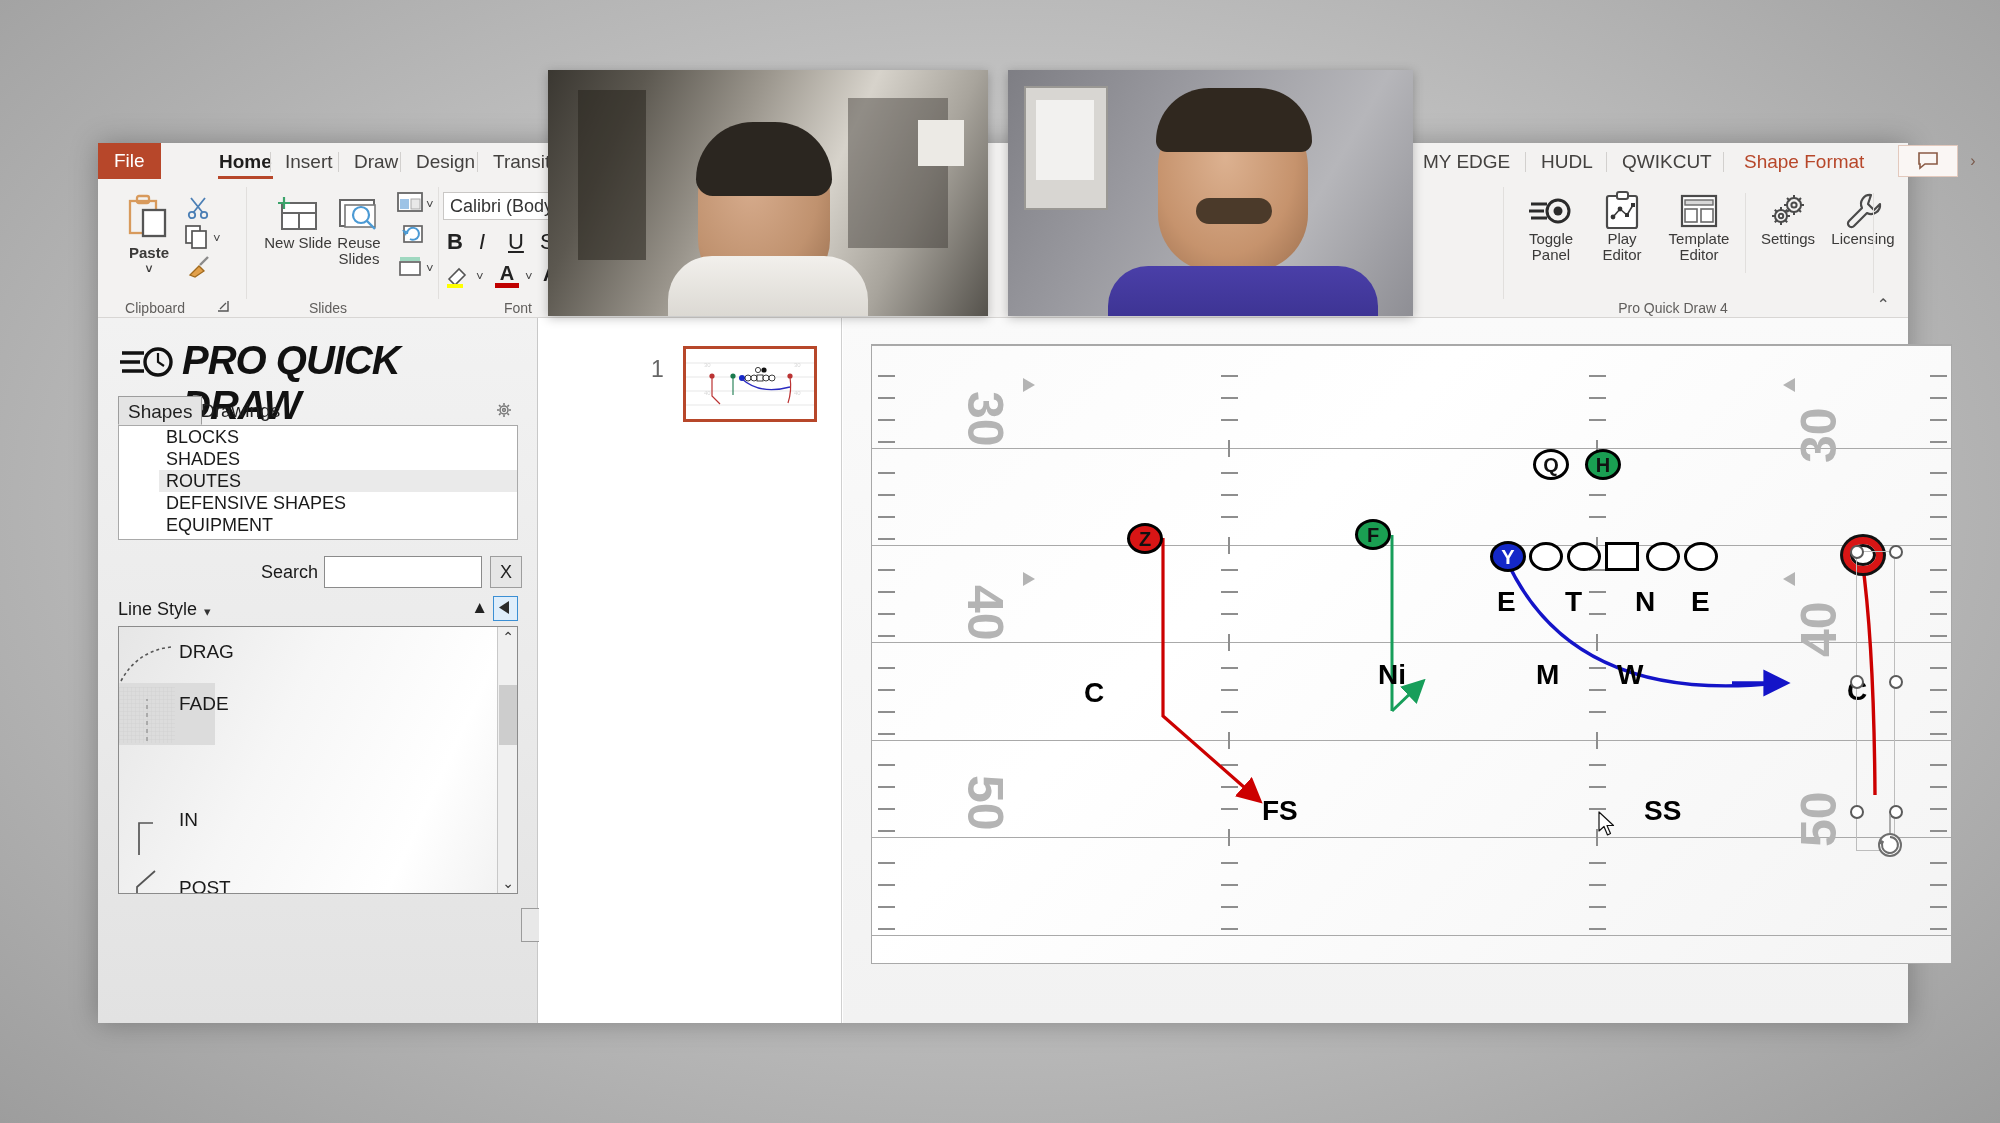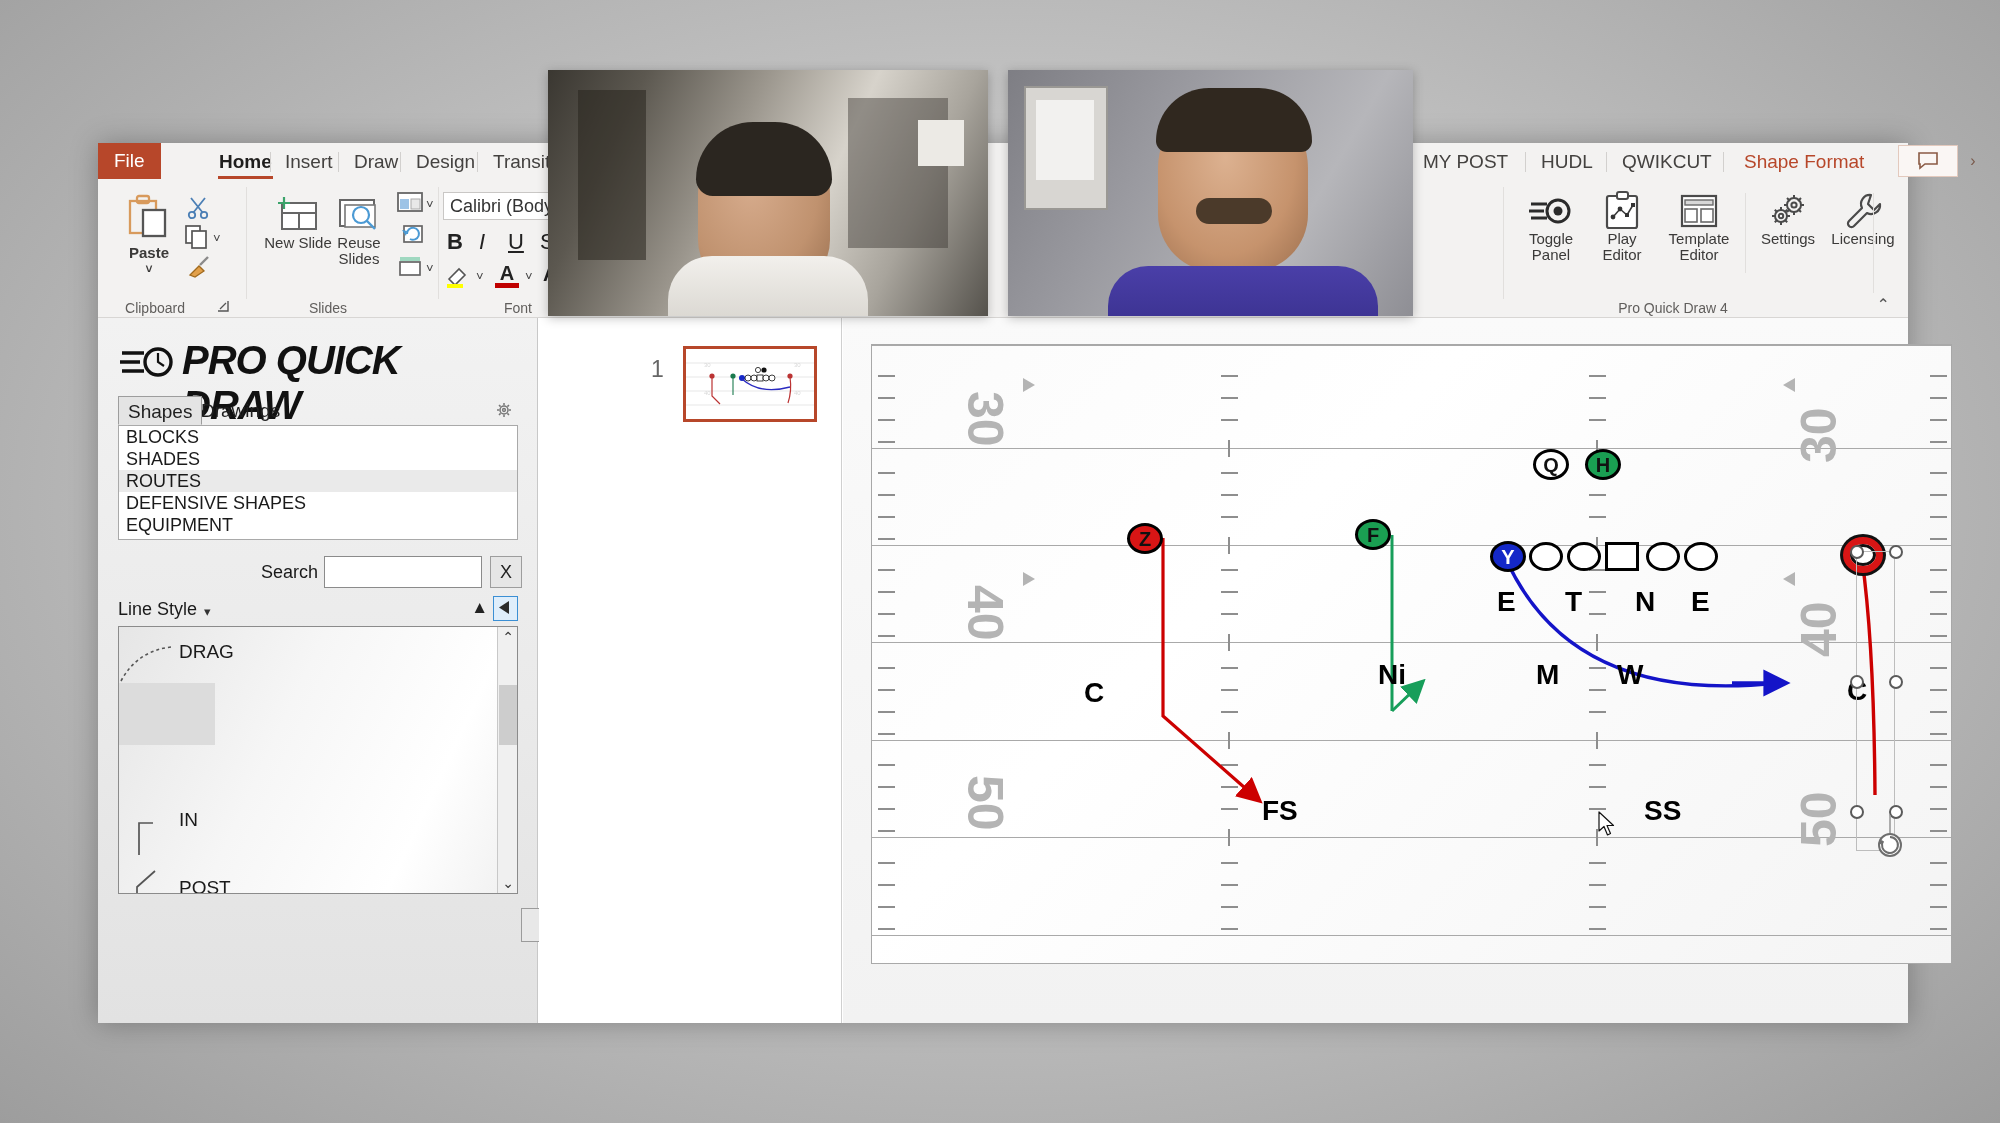--- a/index.html
+++ b/index.html
@@ -55,21 +55,21 @@
     font-weight:700; letter-spacing:-1px; font-family:"Liberation Sans",sans-serif; color:#111; }
 
   .tabs-sh { position:absolute; left:20px; top:78px; width:400px; height:30px;
     border-bottom:1px solid #b5b5b5; }
   .shtab { position:absolute; top:0; height:29px; line-height:29px; font-size:19px;
     color:#1f1f1f; padding:0 9px; }
   .shtab.sel { background:#e4e4e4; border:1px solid #9d9d9d; border-bottom-color:#e4e4e4; }
   #gear { position:absolute; right:4px; top:4px; width:20px; height:20px; }
 
   #catlist { position:absolute; left:20px; top:107px; width:400px; height:115px;
-    background:#fff; border:1px solid #a9a9a9; overflow:hidden; }
+    background:#fff; border:1px solid #a9a9a9; overflow:hidden;padding-left:40px; }
   .cat { height:22px; line-height:22px; padding-left:7px; font-size:18px; color:#1a1a1a; }
   .cat.sel { background:#eaeaea; }
 
   #searchrow { position:absolute; left:20px; top:238px; width:400px; height:34px; }
   #searchlabel { position:absolute; left:143px; top:6px; font-size:18px; color:#1a1a1a; }
   #searchbox { position:absolute; left:206px; top:0; width:158px; height:32px;
     background:#fff; border:1px solid #8b8b8b; font-size:16px; padding:0 4px; }
   #clearbtn { position:absolute; left:372px; top:0; width:32px; height:32px;
     background:#e6e6e6; border:1px solid #9d9d9d; font-size:18px; text-align:center; line-height:30px; color:#222; }
 
@@ -149,21 +149,21 @@
         <div class="tab" style="left:178px;">Insert</div>
         <div class="tabdiv" style="left:240px;"></div>
         <div class="tab" style="left:247px;">Draw</div>
         <div class="tabdiv" style="left:302px;"></div>
         <div class="tab" style="left:309px;">Design</div>
         <div class="tabdiv" style="left:379px;"></div>
         <div class="tab" style="left:386px;">Transitions</div>
         <div class="tabdiv" style="left:493px;"></div>
         <div class="tab" style="left:500px;">An</div>
         <div class="tab" style="left:968px;">Acro</div>
-        <div class="tab" style="left:1316px;">MY POST</div>
+        <div class="tab" style="left:1316px;">MY EDGE</div>
         <div class="tabdiv" style="left:1427px;"></div>
         <div class="tab" style="left:1434px;">HUDL</div>
         <div class="tabdiv" style="left:1508px;"></div>
         <div class="tab" style="left:1515px;">QWIKCUT</div>
         <div class="tabdiv" style="left:1625px;"></div>
         <div class="tab shapefmt" style="left:1637px;text-align:right;">Shape Format</div>
 
         <div style="position:absolute;left:1800px;top:2px;width:60px;height:32px;border:1px solid #e3c9bd;background:#faf6f4;">
           <svg class="ico" width="22" height="18" viewBox="0 0 22 18" style="margin-top:6px;">
             <path d="M2 1h18v11H8l-5 4v-4H2z" fill="none" stroke="#8a5a44" stroke-width="1.6"></path>
@@ -414,20 +414,32 @@
 
         <div id="routelist">
           <div class="route" style="top:4px;">
             <svg width="60" height="44" viewBox="0 0 60 44" style="position:absolute;left:0;top:10px;">
               <path d="M2 40 Q18 10 52 6" fill="none" stroke="#555" stroke-width="1.6" stroke-dasharray="3 3"></path>
             </svg>
             <span class="rn">DRAG</span>
           </div>
 
           <div class="route sel" style="top:56px;"></div>
+          <div class="route" style="top:56px;">
+            <svg width="56" height="56" viewBox="0 0 56 56" style="position:absolute;left:0;top:4px;opacity:.5;">
+              <rect x="0" y="0" width="56" height="56" fill="url(#g1)"></rect>
+              <defs>
+                  <pattern id="g1" width="4" height="4" patternUnits="userSpaceOnUse">
+                <path d="M4 0 H0 V4" fill="none" stroke="#bbb" stroke-width=".6"></path>
+                  </pattern>
+                </defs>
+              <path d="M28 54 L28 12" stroke="#555" stroke-width="1.4" stroke-dasharray="4 4"></path>
+            </svg>
+            <span class="rn">FADE</span>
+          </div>
 
 
           <div class="route" style="top:172px;">
             <svg width="56" height="56" viewBox="0 0 56 56" style="position:absolute;left:8px;top:4px;">
               <path d="M12 52 L12 20 L26 20" fill="none" stroke="#555" stroke-width="1.7"></path>
             </svg>
             <span class="rn">IN</span>
           </div>
 
           <div class="route" style="top:234px;">

